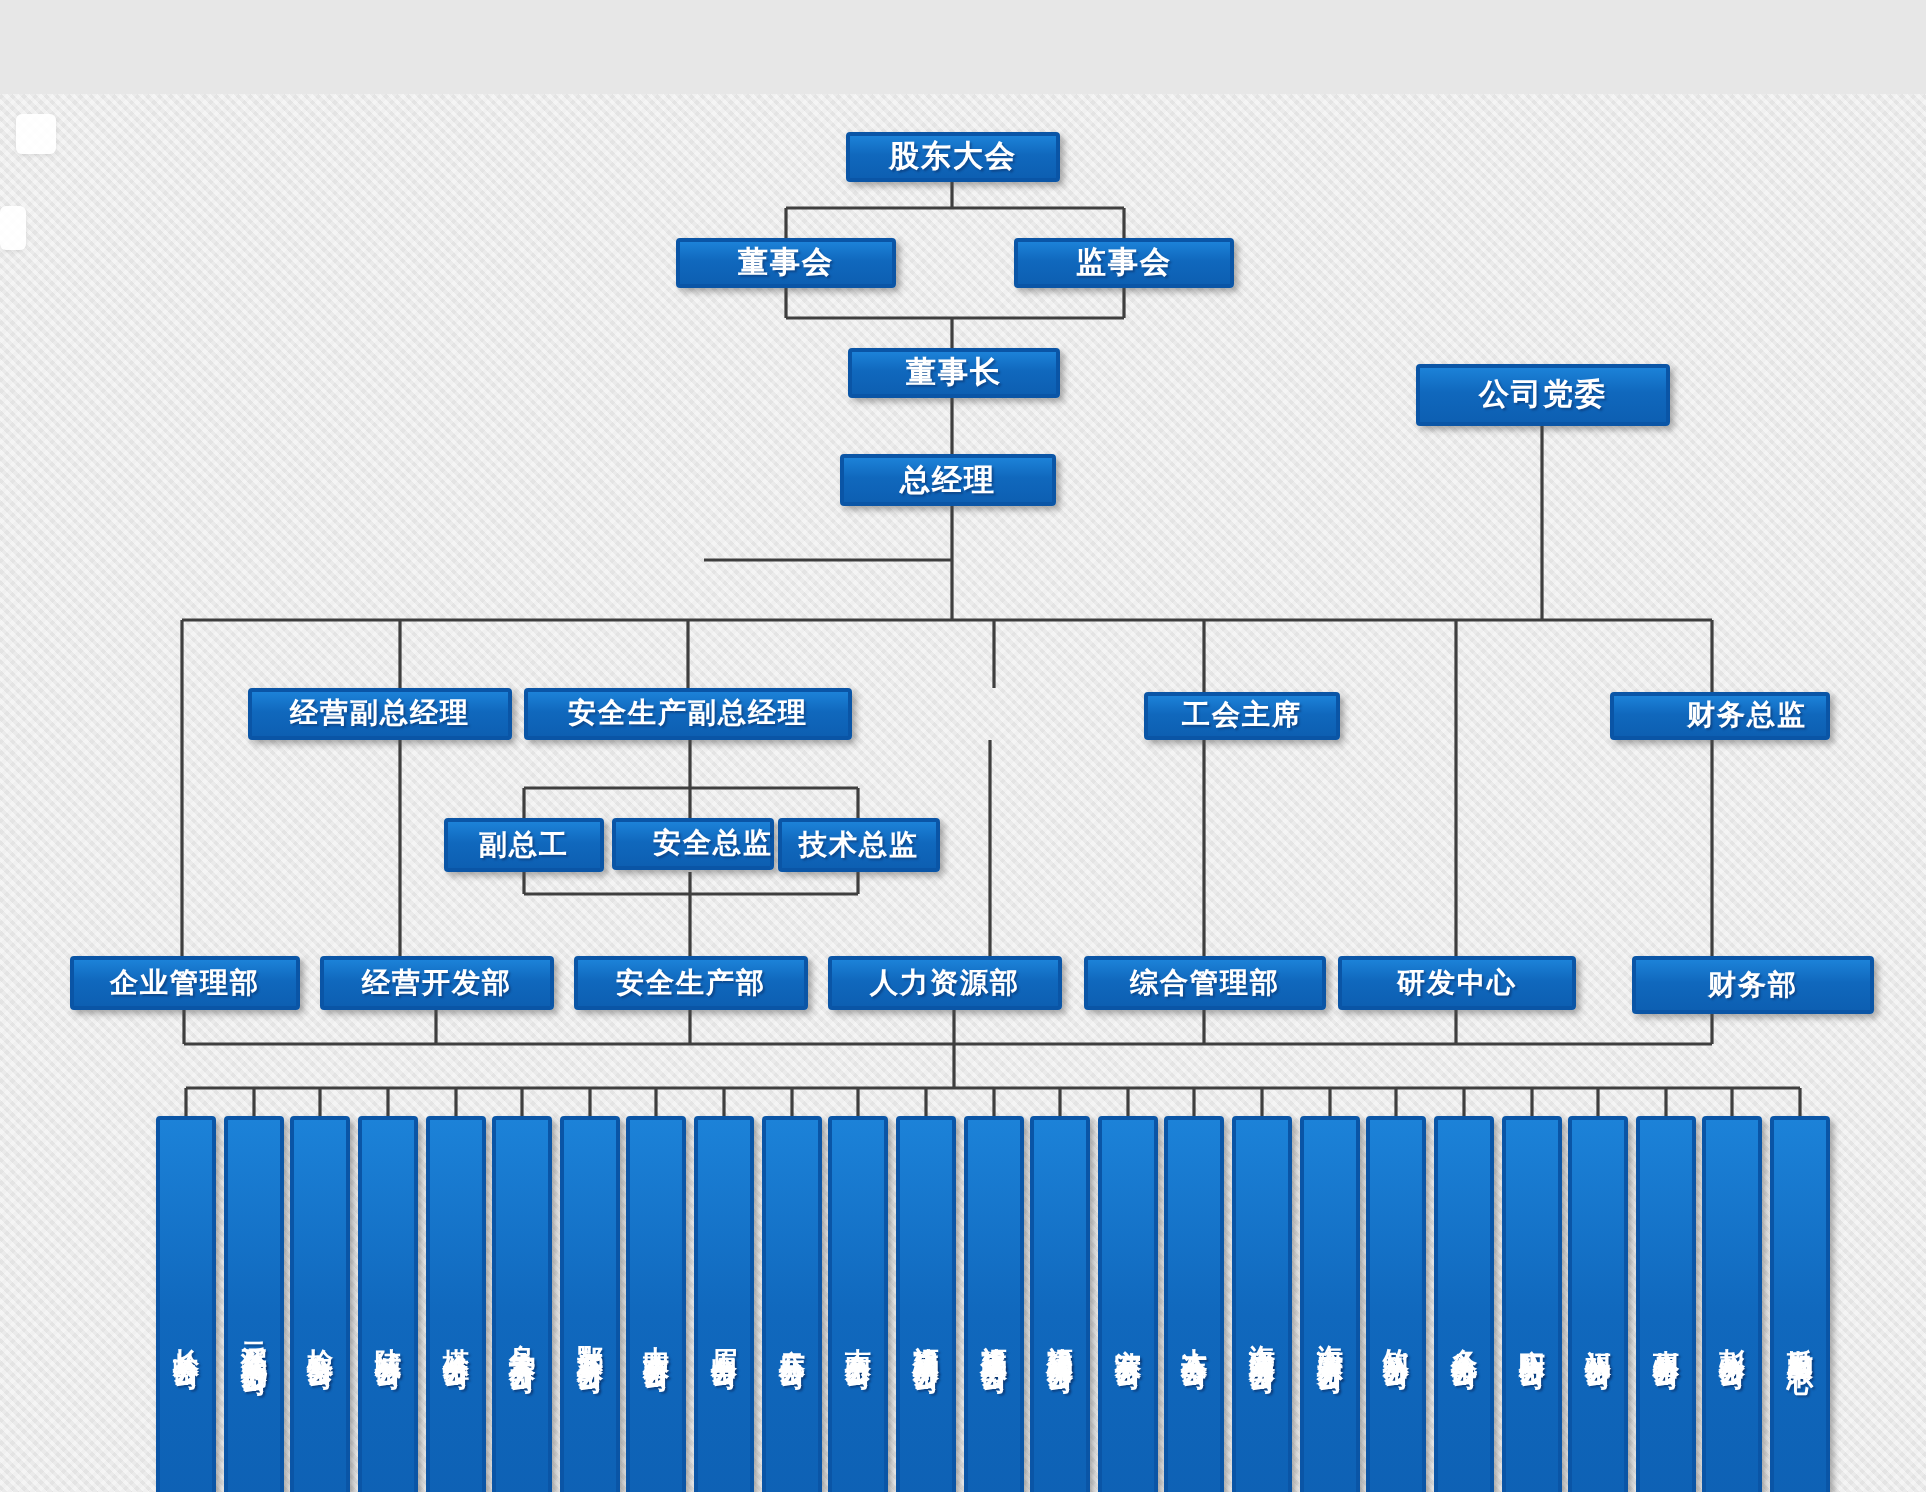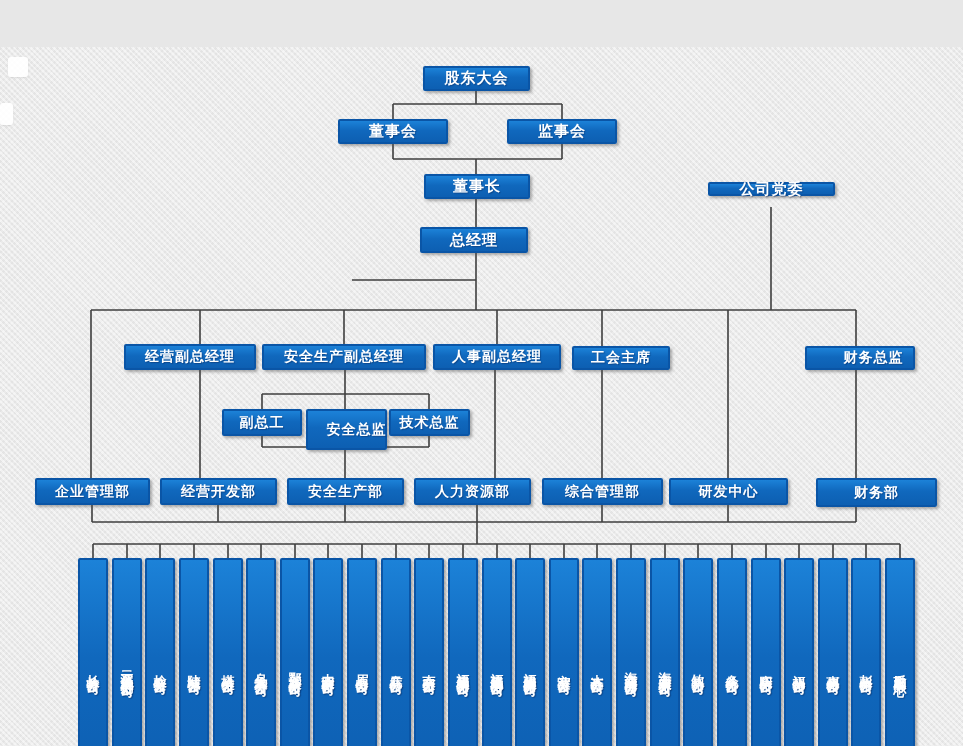--- a/index.html
+++ b/index.html
@@ -62,31 +62,30 @@
          M93 497V511 M127 497V511 M160 497V511 M194 497V511 M228 497V511 M261 497V511 M295 497V511
          M328 497V511 M362 497V511 M396 497V511 M429 497V511 M463 497V511 M497 497V511 M530 497V511
          M564 497V511 M597 497V511 M631 497V511 M665 497V511 M698 497V511 M732 497V511 M766 497V511
          M799 497V511 M833 497V511 M866 497V511 M900 497V511"></path>
   </svg>
 
   <div class="node" style="left:423px;top:19px;width:107px;height:25px;">股东大会</div>
   <div class="node" style="left:338px;top:72px;width:110px;height:25px;">董事会</div>
   <div class="node" style="left:507px;top:72px;width:110px;height:25px;">监事会</div>
   <div class="node" style="left:424px;top:127px;width:106px;height:25px;">董事长</div>
-  <div class="node" style="left:708px;top:135px;width:127px;height:14px;">公司党委</div>
+  <div class="node" style="left:708px;top:135px;width:127px;height:31px;">公司党委</div>
   <div class="node" style="left:420px;top:180px;width:108px;height:26px;">总经理</div>
 
   <div class="node small" style="left:124px;top:297px;width:132px;height:26px;">经营副总经理</div>
   <div class="node small" style="left:262px;top:297px;width:164px;height:26px;">安全生产副总经理</div>
-  <div class="node small" style="left:433px;top:297px;width:128px;height:26px;">人事副总经理</div>
   <div class="node small" style="left:572px;top:299px;width:98px;height:24px;">工会主席</div>
   <div class="node small" style="left:805px;top:299px;width:110px;height:24px;padding-left:27px;">财务总监</div>
 
   <div class="node small" style="left:222px;top:362px;width:80px;height:27px;">副总工</div>
-  <div class="node small" style="left:306px;top:362px;width:81px;height:41px;padding-left:20px;">安全总监</div>
+  <div class="node small" style="left:306px;top:362px;width:81px;height:26px;padding-left:20px;">安全总监</div>
   <div class="node small" style="left:389px;top:362px;width:81px;height:27px;">技术总监</div>
 
   <div class="node small" style="left:35px;top:431px;width:115px;height:27px;">企业管理部</div>
   <div class="node small" style="left:160px;top:431px;width:117px;height:27px;">经营开发部</div>
   <div class="node small" style="left:287px;top:431px;width:117px;height:27px;">安全生产部</div>
   <div class="node small" style="left:414px;top:431px;width:117px;height:27px;">人力资源部</div>
   <div class="node small" style="left:542px;top:431px;width:121px;height:27px;text-align:right;">综合管理部</div>
   <div class="node small" style="left:669px;top:431px;width:119px;height:27px;">研发中心</div>
   <div class="node small" style="left:816px;top:431px;width:121px;height:29px;">财务部</div>
 

